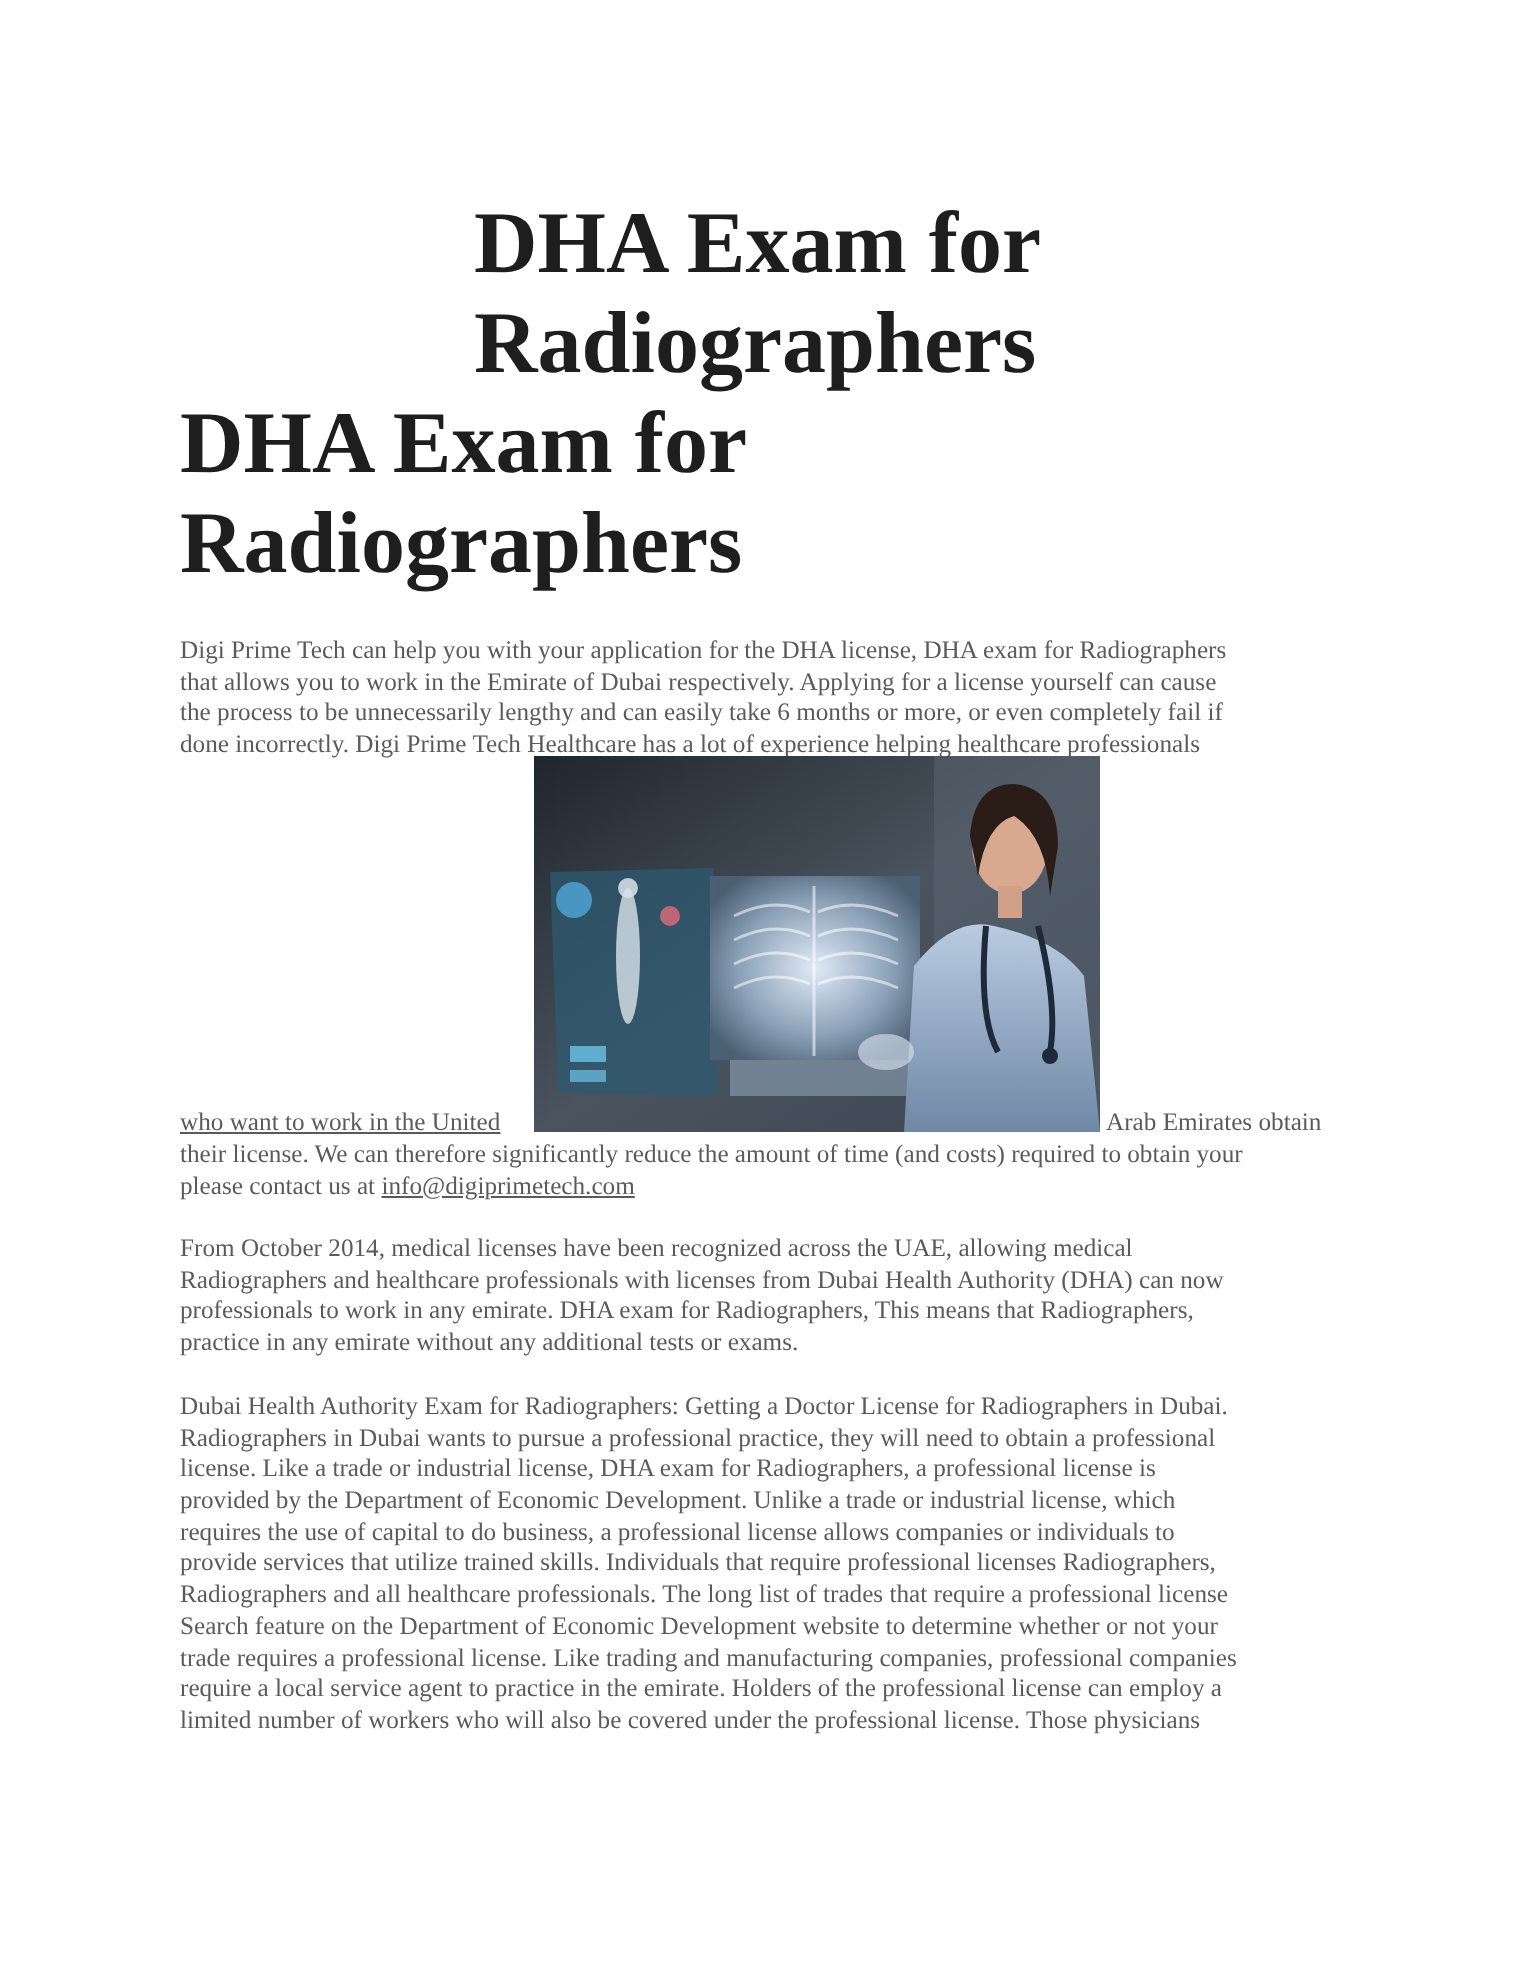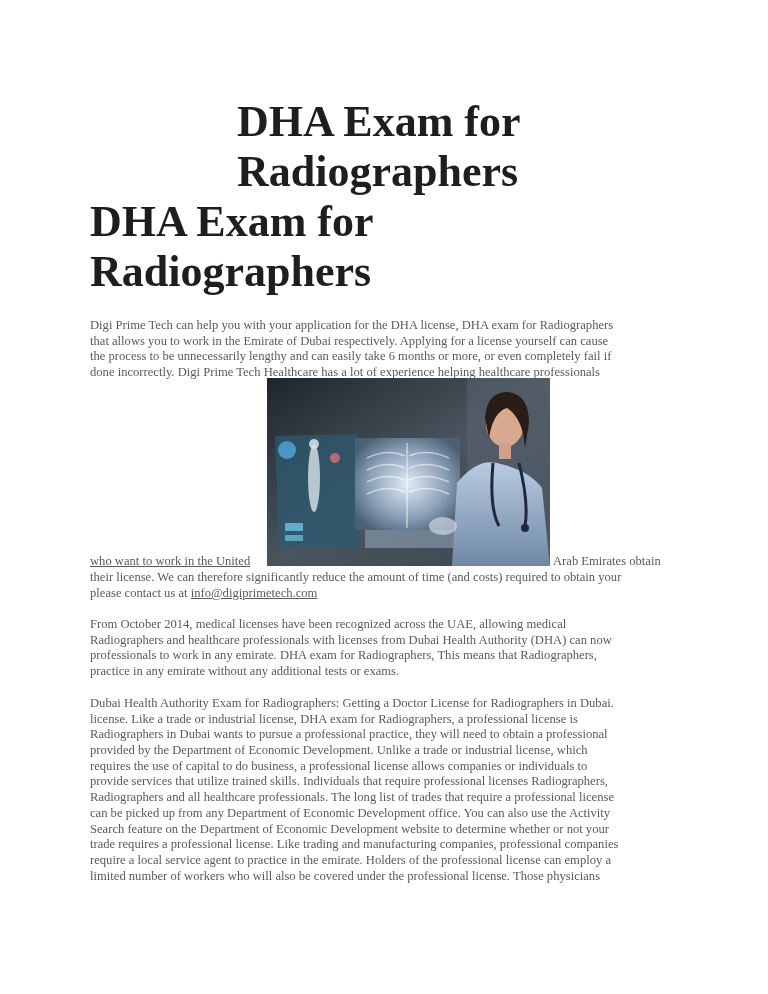--- a/index.html
+++ b/index.html
@@ -119,26 +119,25 @@
 
   <p class="body-text" style="top:617px">
     <span class="line">From October 2014,  medical  licenses  have been recognized  across the UAE,  allowing  medical</span>
     <span class="line">Radiographers  and healthcare  professionals  with licenses  from Dubai Health  Authority  (DHA)  can now</span>
     <span class="line">professionals  to work in any emirate.  DHA exam for Radiographers,  This  means that Radiographers,</span>
     <span class="line">practice in any emirate  without any additional  tests or exams.</span>
   </p>
 
   <p class="body-text" style="top:696px">
     <span class="line">Dubai Health  Authority  Exam for Radiographers:  Getting  a Doctor License  for Radiographers  in Dubai.</span>
+    <span class="line">Radiographers  in Dubai wants to pursue a professional  practice,  they  will need to obtain  a professional</span>
     <span class="line">license.  Like  a trade or industrial  license,  DHA  exam for Radiographers,  a professional  license  is</span>
-    <span class="line">Radiographers  in Dubai wants to pursue a professional  practice,  they  will need to obtain  a professional</span>
     <span class="line">provided  by the Department  of Economic  Development.  Unlike  a trade or industrial  license,  which</span>
     <span class="line">requires the use of capital  to do business,  a professional  license  allows  companies  or individuals  to</span>
     <span class="line">provide  services  that utilize  trained skills.  Individuals  that require  professional  licenses  Radiographers,</span>
     <span class="line">Radiographers  and all healthcare  professionals.  The long list of trades  that require a professional  license</span>
-    <span class="line">can be picked up from any Department  of Economic  Development  office.  You can also use the Activity</span>
     <span class="line">Search feature on the Department  of Economic  Development  website to determine  whether or not your</span>
     <span class="line">trade requires  a professional  license.  Like trading  and manufacturing  companies,  professional  companies</span>
     <span class="line">require  a local service  agent to practice  in the emirate.  Holders  of the professional  license  can employ  a</span>
     <span class="line">limited  number of workers who will  also be covered under the professional  license.  Those physicians</span>
   </p>
 
 </div>
 
 </body></html>

